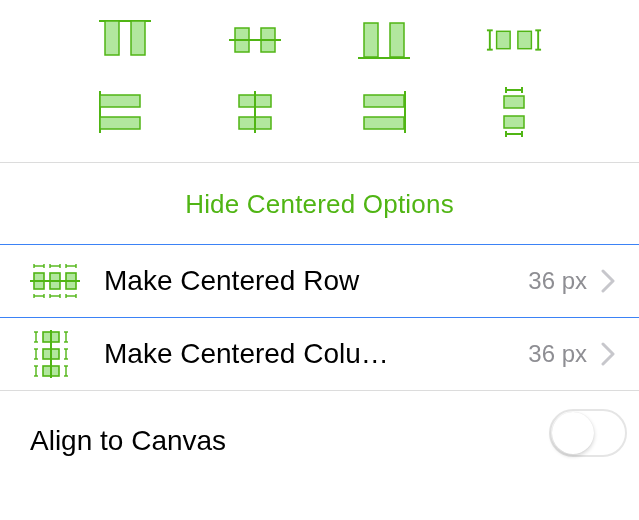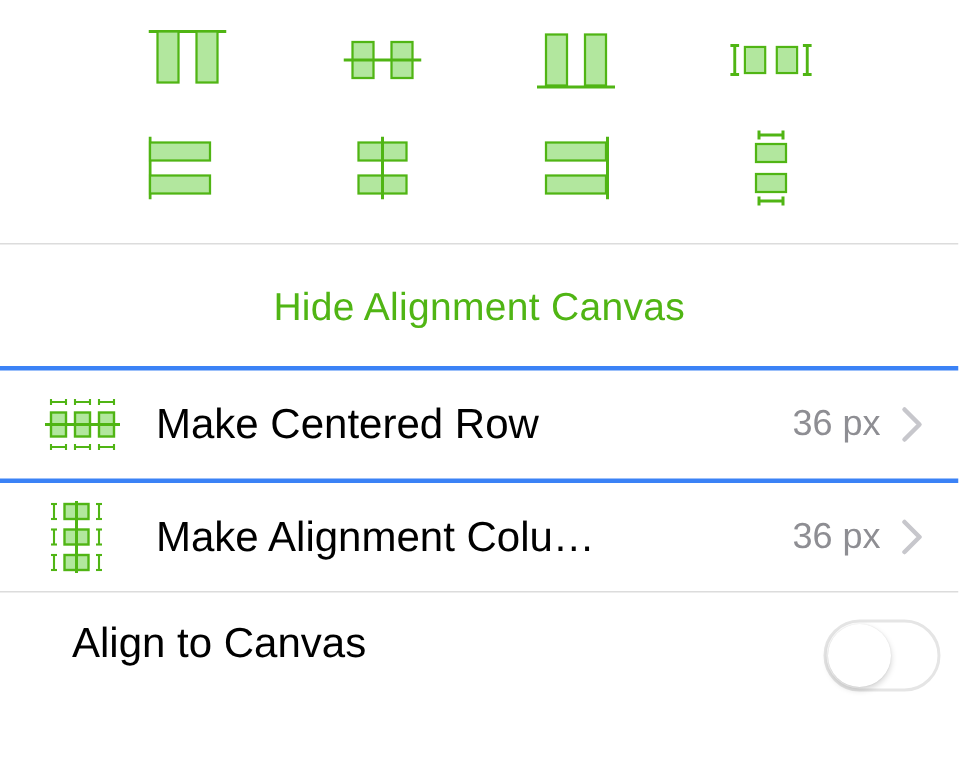--- a/index.html
+++ b/index.html
@@ -49,21 +49,21 @@
     font-weight: 400;
     letter-spacing: 0.2px;
   }
 
   
   .actions {}
   .action-row {
     display: flex;
     align-items: center;
     padding: 14px 24px 14px 30px;
-    border-top: 3px solid #3b82f6;
+    border-top: 1px solid #3b82f6;
   }
   .action-row:last-of-type {
     border-bottom: 1px solid #dcdcdc;
   }
   .action-icon {
     width: 54px;
     height: 44px;
     flex: 0 0 auto;
     display: flex;
     align-items: center;
@@ -89,23 +89,22 @@
   .chevron {
     flex: 0 0 auto;
     width: 14px;
     height: 24px;
   }
   .chevron svg { display: block; }
 
   
   .toggle-row {
     display: flex;
-    align-items: flex-start;
+    align-items: flex-end;
     padding: 18px 12px 0 30px;
-    margin-left: 18px;
   }
   .toggle-label {
     flex: 1 1 auto;
     font-size: 28px;
     color: #000;
   }
   .switch {
     width: 78px;
     height: 48px;
     border-radius: 24px;
@@ -215,21 +214,21 @@
         <rect x="12" y="30" width="20" height="12" fill="#b2e79e" stroke="#50b514" stroke-width="1.5"></rect>
       </svg>
     </div>
 
   </div>
 </div>
 
 <div class="sep"></div>
 
 <div class="link-row">
-  <span>Hide Alignment Canvas</span>
+  <span>Hide Centered Options</span>
 </div>
 
 <div class="actions">
 
   <div class="action-row">
     <div class="action-icon">
       <svg width="50" height="40" viewBox="0 0 50 40">
         <g stroke="#50b514" stroke-width="1.6" fill="#b2e79e">
           <rect x="4" y="12" width="10" height="16"></rect>
           <rect x="20" y="12" width="10" height="16"></rect>
@@ -292,21 +291,21 @@
             <line x1="34" y1="12" x2="38" y2="12"></line>
           <line x1="36" y1="19" x2="36" y2="29"></line>
             <line x1="34" y1="19" x2="38" y2="19"></line>
             <line x1="34" y1="29" x2="38" y2="29"></line>
           <line x1="36" y1="36" x2="36" y2="46"></line>
             <line x1="34" y1="36" x2="38" y2="36"></line>
             <line x1="34" y1="46" x2="38" y2="46"></line>
         </g>
       </svg>
     </div>
-    <div class="action-label">Make Alignment Colu…</div>
+    <div class="action-label">Make Centered Colu…</div>
     <div class="action-value">36 px</div>
     <div class="chevron">
       <svg width="14" height="24" viewBox="0 0 14 24">
           <polyline points="2,2 12,12 2,22" fill="none" stroke="#c7c7cc" stroke-width="3" stroke-linecap="round" stroke-linejoin="round"></polyline>
         </svg>
     </div>
   </div>
 
 </div>
 

